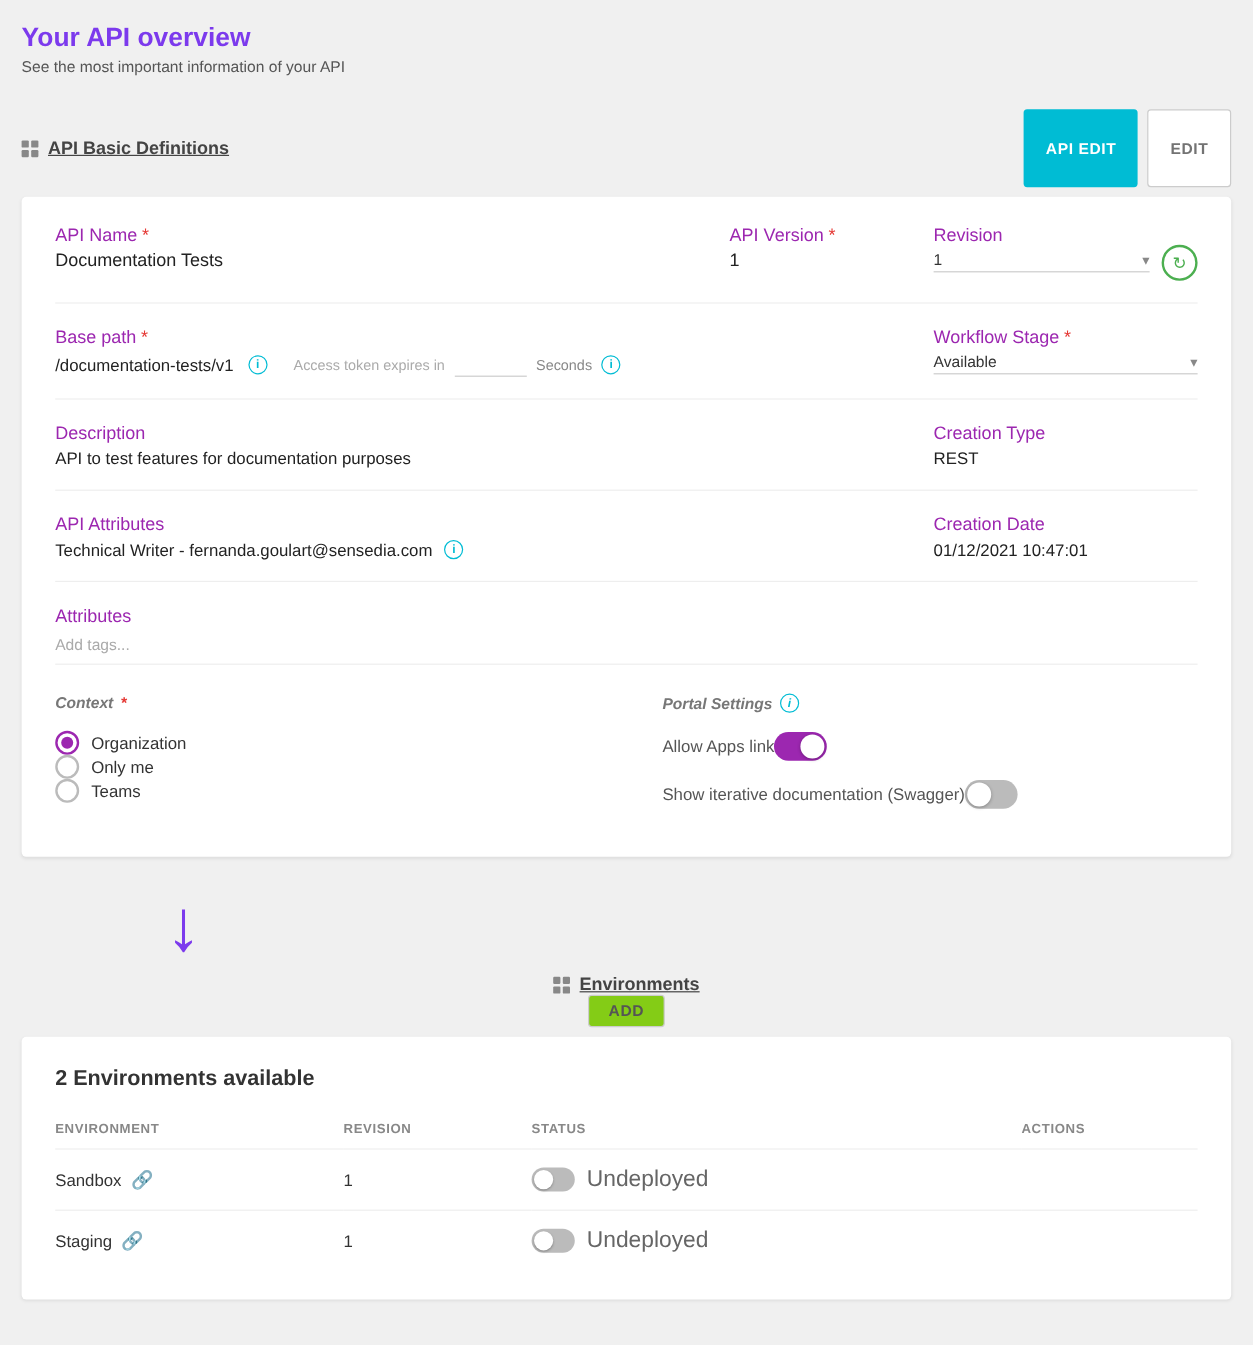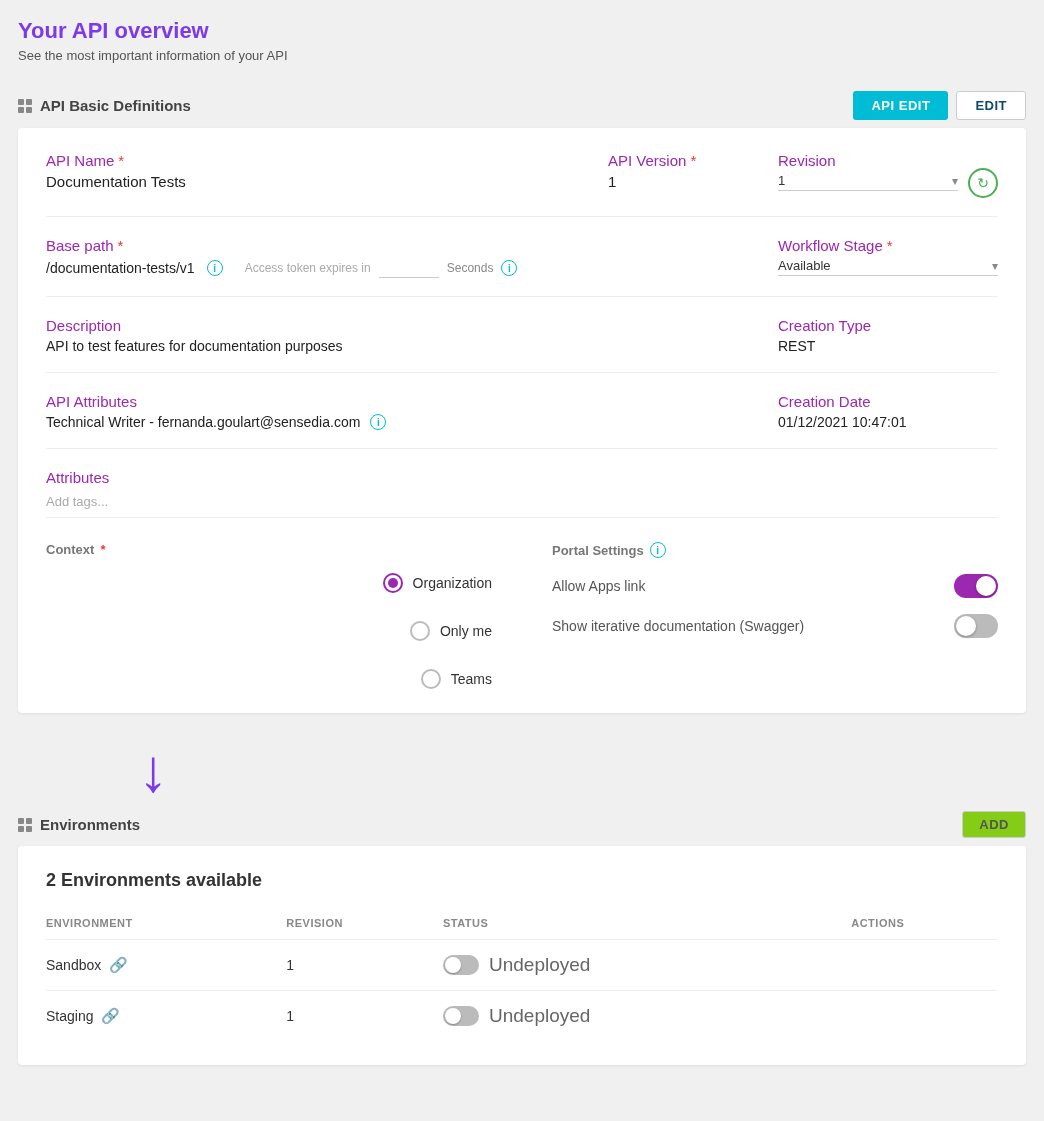--- a/index.html
+++ b/index.html
@@ -32,20 +32,21 @@
       margin-bottom: 0;
       padding: 10px 0 8px 0;
     }
     .section-title {
       display: flex;
       align-items: center;
       gap: 8px;
       font-size: 15px;
       font-weight: 600;
       color: #444;
+      text-decoration: underline;
     }
     .section-title .grid-icon {
       display: grid;
       grid-template-columns: 1fr 1fr;
       gap: 2px;
       width: 14px;
       height: 14px;
     }
     .section-title .grid-icon span {
       background: #888;
@@ -62,23 +63,23 @@
       border: none;
       padding: 6px 18px;
       border-radius: 3px;
       font-size: 13px;
       font-weight: 600;
       cursor: pointer;
       letter-spacing: 0.5px;
     }
     .btn-edit {
       background: #fff;
-      color: #0c4a6e;
+      color: #737373;
       border: 1px solid #ccc;
-      padding: 6px 18px;
+      padding: 24px 18px;
       border-radius: 3px;
       font-size: 13px;
       font-weight: 600;
       cursor: pointer;
       letter-spacing: 0.5px;
     }
     .btn-add {
       background: #84cc16;
       color: #555;
       border: 1px solid #ccc;
@@ -197,25 +198,26 @@
       padding-left: 20px;
     }
     .context-label, .portal-label {
       font-size: 13px;
       font-weight: 600;
       color: #777;
       margin-bottom: 16px;
       display: flex;
       align-items: center;
       gap: 6px;
+      font-style: italic;
     }
     .context-label .required { color: #e53935; }
 
     
-    .radio-group { display: flex; flex-direction: column; gap: 28px; align-items: flex-end; }
+    .radio-group { display: flex; flex-direction: column; gap: 0; }
     .radio-item {
       display: flex;
       align-items: center;
       gap: 10px;
       cursor: pointer;
     }
     .radio-outer {
       width: 20px;
       height: 20px;
       border-radius: 50%;
@@ -233,21 +235,20 @@
       height: 10px;
       border-radius: 50%;
       background: #9c27b0;
     }
     .radio-label { font-size: 14px; color: #333; }
 
     
     .toggle-row {
       display: flex;
       align-items: center;
-      justify-content: space-between;
       margin-bottom: 16px;
     }
     .toggle-label { font-size: 14px; color: #555; }
     .toggle {
       width: 44px;
       height: 24px;
       border-radius: 12px;
       position: relative;
       cursor: pointer;
       flex-shrink: 0;
@@ -534,21 +535,21 @@
         </div>
       </div>
     </div>
   </div>
 </div>
 
 <div class="arrow-down-container">
   <div class="arrow-down">↓</div>
 </div>
 
-<div class="section-header" style="margin-top:0;">
+<div class="section-header" style="margin-top:0;flex-direction:column;">
   <div class="section-title">
     <span class="grid-icon">
       <span></span>
         <span></span>
         <span></span>
         <span></span>
     </span>
     <span>Environments</span>
   </div>
   <div class="section-actions">

